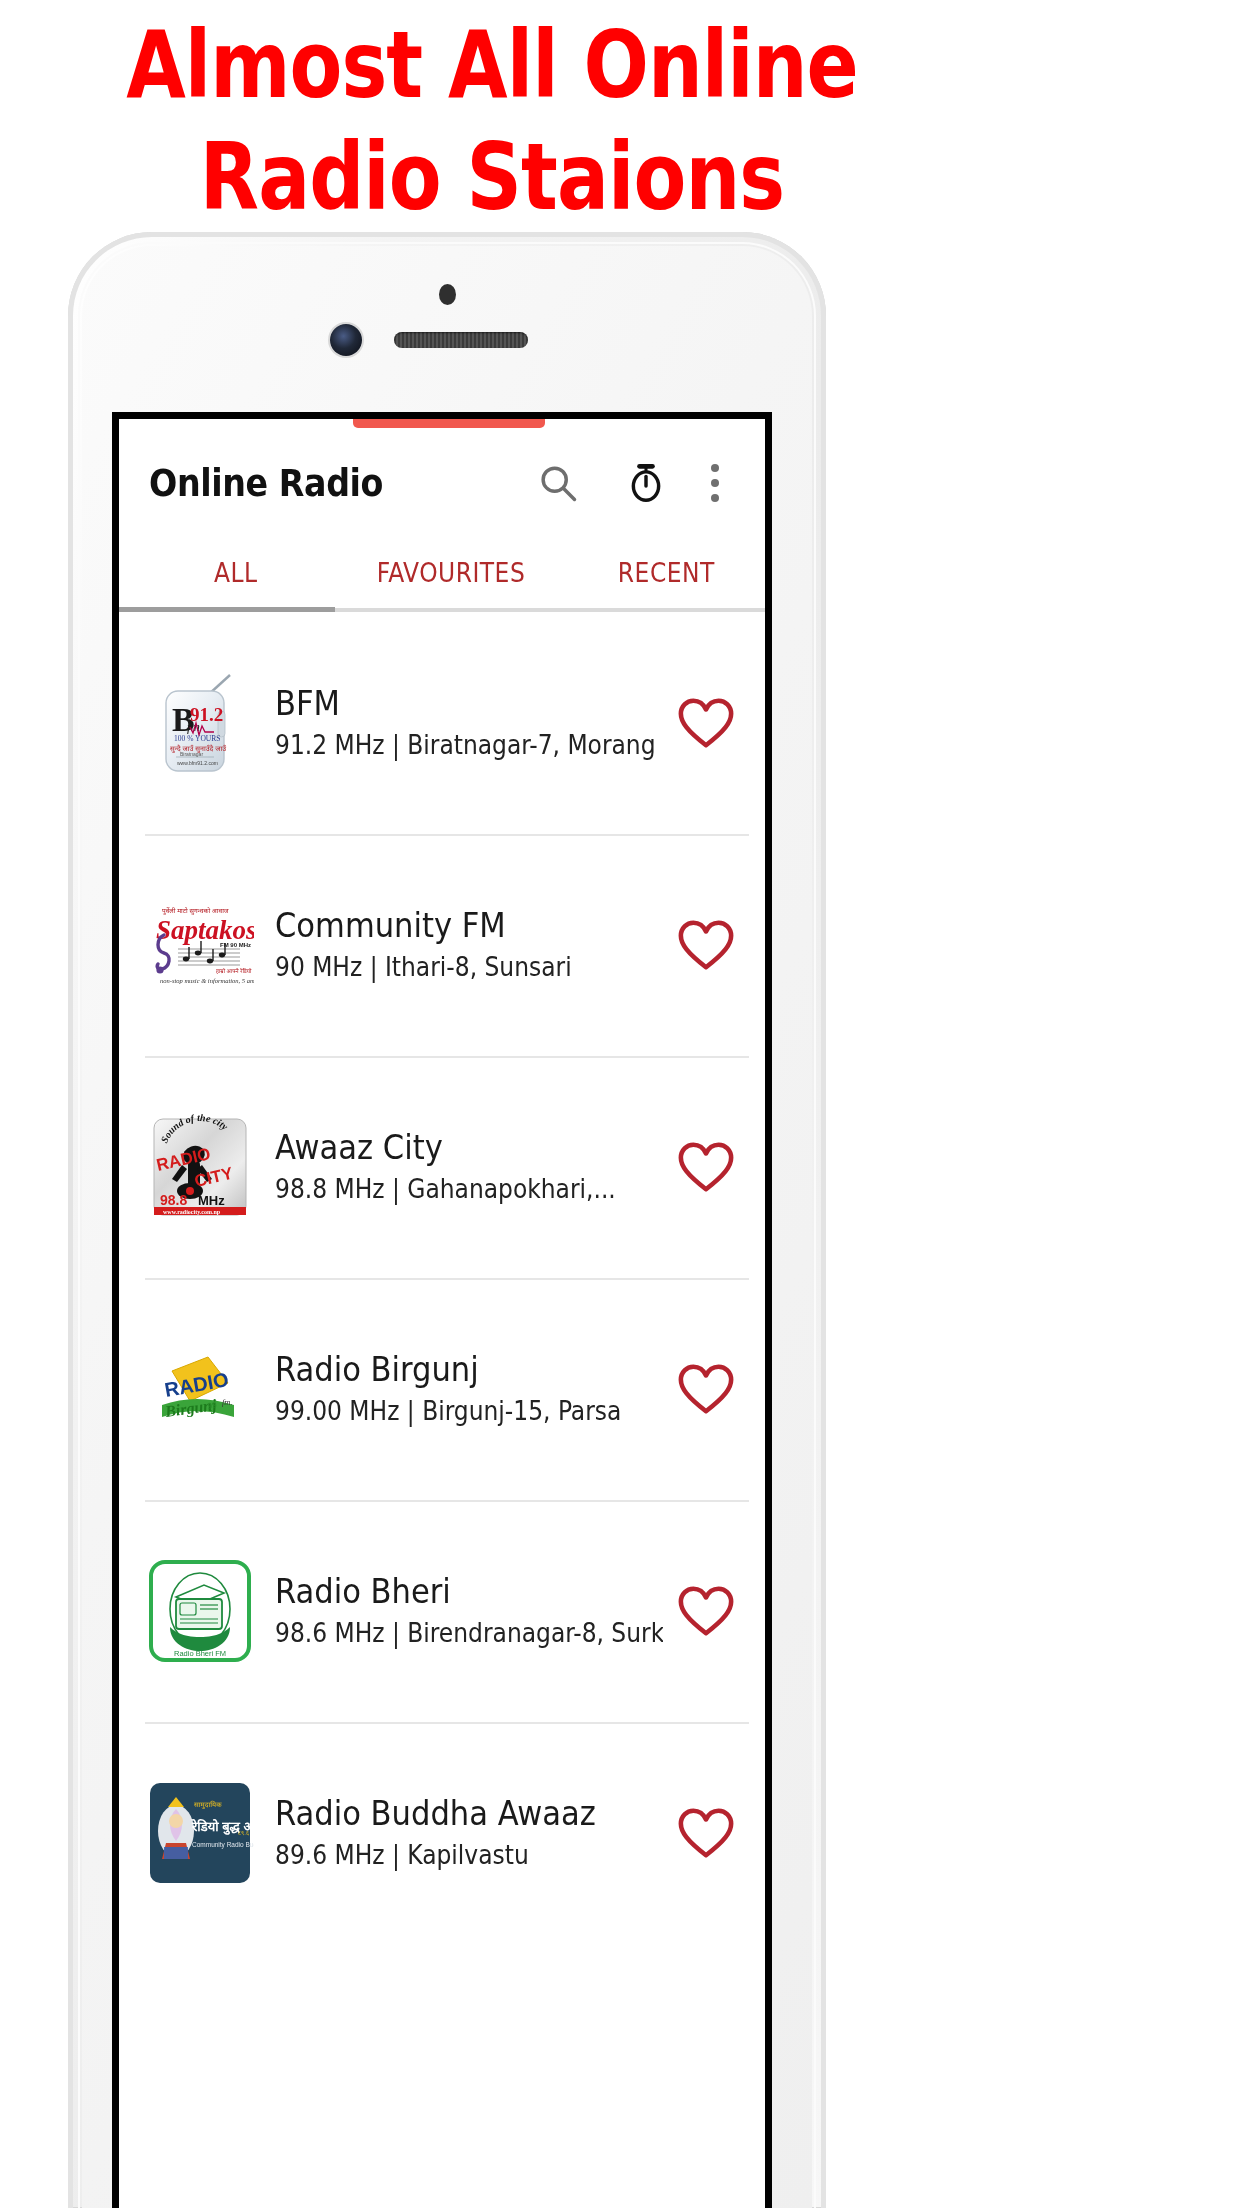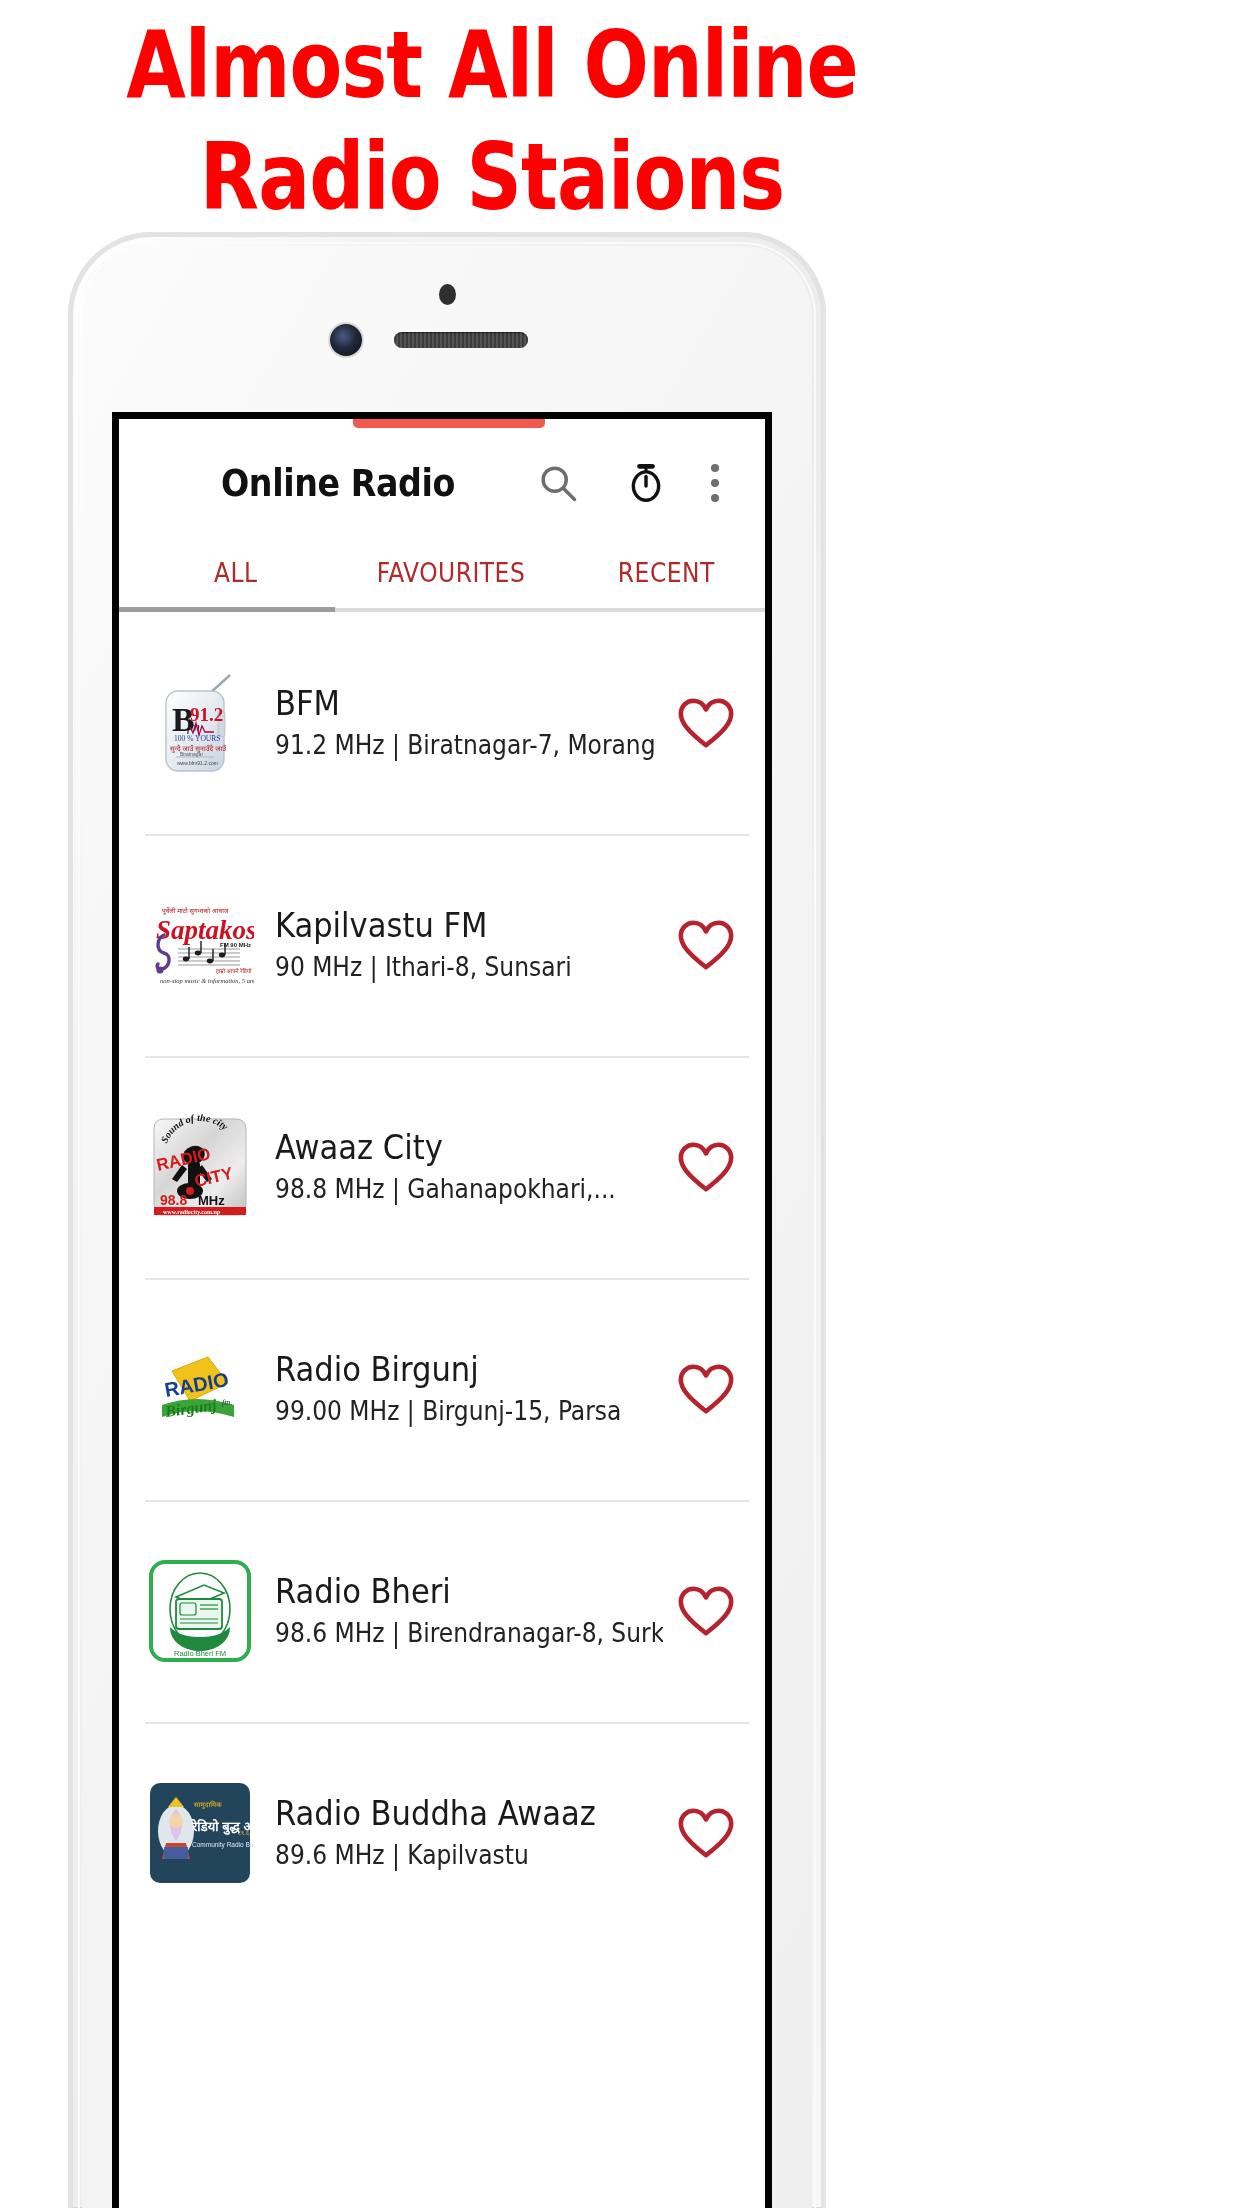--- a/index.html
+++ b/index.html
@@ -86,21 +86,20 @@
     background: #f1584e;
     border-radius: 0 0 5px 5px;
   }
 
   
   .toolbar {
     position: absolute; top: 9px; left: 0; width: 100%; height: 110px;
     display: flex; align-items: center;
     padding: 0 28px 0 30px;
     background: #fff;
-    text-align: center;
   }
   .app-title {
     font-size: 37px; font-weight: bold; color: #111;
     letter-spacing: -0.4px;
     font-family: "DejaVu Sans Condensed", "Liberation Sans Narrow", "Liberation Sans", sans-serif;
     flex: 1 1 auto; white-space: nowrap;
   }
   .tb-icon { flex: 0 0 auto; display: flex; align-items: center; justify-content: center; }
   .tb-icon.search { width: 62px; height: 62px; }
   .tb-icon.timer  { width: 62px; height: 62px; margin-left: 26px; }
@@ -282,21 +281,21 @@
                   <line x1="55" y1="62" x2="55" y2="50"></line>
                 <line x1="67" y1="70" x2="67" y2="58"></line>
                   <line x1="79" y1="64" x2="79" y2="52"></line>
               </g>
               <text x="74" y="56" font-family="Liberation Sans, sans-serif" font-size="6" font-weight="bold" fill="#1c1c1c">FM 90 MHz</text>
               <text x="70" y="82" font-family="Liberation Sans, sans-serif" font-size="5.5" fill="#b2151c">हाम्रो आफ्नै रेडियो</text>
               <text x="14" y="92" font-family="Liberation Serif, serif" font-size="6.5" font-style="italic" fill="#333">non-stop music &amp; information, 5 am to 11 pm</text>
             </svg>
           </div>
           <div class="station-text">
-            <div class="station-name">Kapilvastu FM</div>
+            <div class="station-name">Community FM</div>
             <div class="station-meta">90 MHz | Ithari-8, Sunsari</div>
           </div>
           <div class="fav-btn">
             <svg width="58" height="54" viewBox="0 0 24 22" fill="none" stroke="#b5232e" stroke-width="1.9">
               <path d="M12 20.2 C 4.2 14.2 1.6 10.6 1.6 7.2 C 1.6 4 4 1.8 6.8 1.8 C 9 1.8 11 3.2 12 5.4 C 13 3.2 15 1.8 17.2 1.8 C 20 1.8 22.4 4 22.4 7.2 C 22.4 10.6 19.8 14.2 12 20.2 Z" stroke-linejoin="round"></path>
             </svg>
           </div>
         </div>
 
         <div class="station-row">

